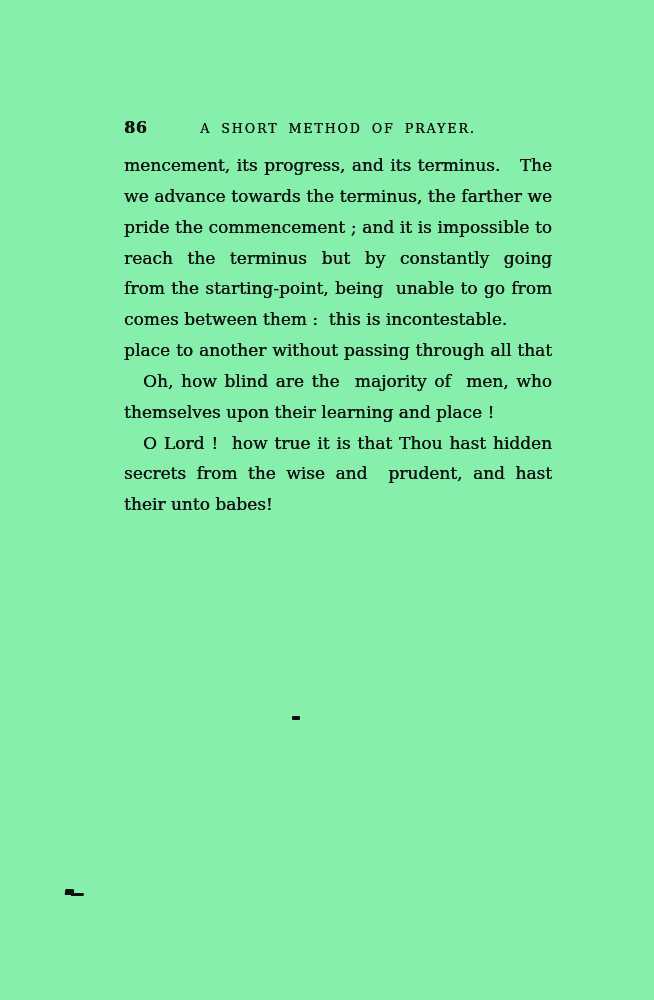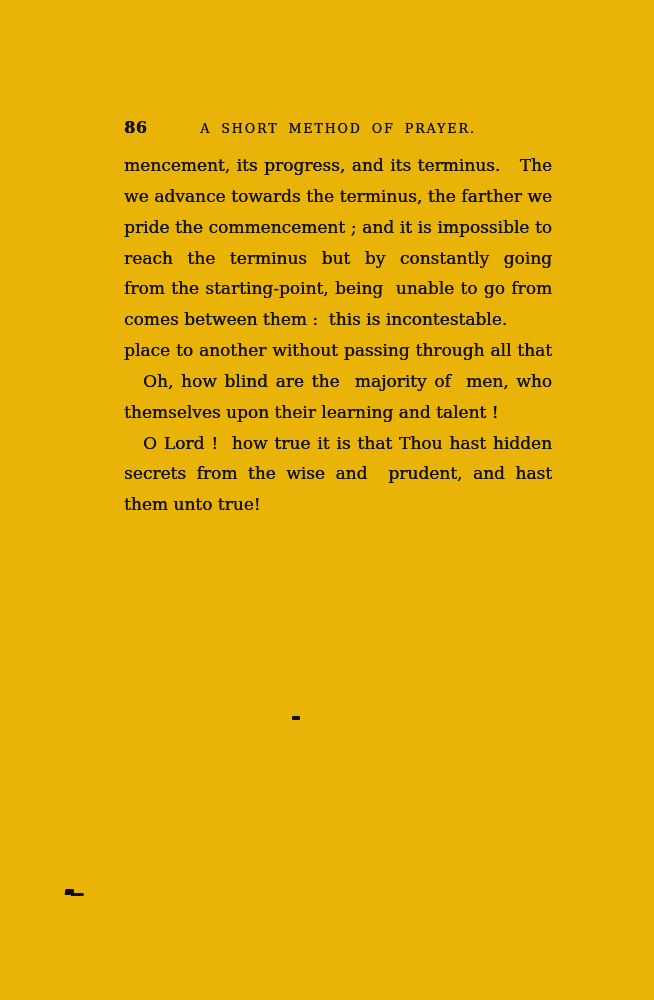--- a/index.html
+++ b/index.html
@@ -1,21 +1,21 @@
 <!DOCTYPE html>
 <html><head>
 <meta charset="utf-8">
 <style>
   * { margin: 0; padding: 0; box-sizing: border-box; }
   html, body { background: #e8e8e8; }
   .page {
     position: relative;
     width: 654px;
     height: 1000px;
-    background: #eab308;
+    background: #86efac;
     overflow: hidden;
     font-family: "DejaVu Serif", "Liberation Serif", serif;
     color: #131313;
   }
   .running-header {
     position: absolute;
     top: 118px;
     left: 124px;
     width: 428px;
     height: 20px;
@@ -105,22 +105,22 @@
 
   <div class="body-text">
     <div class="line">mencement, its progress, and its terminus.&nbsp;&nbsp; The more</div>
     <div class="line">we advance towards the terminus, the farther we go</div>
     <div class="line">pride the commencement ; and it is impossible to</div>
     <div class="line">reach the terminus but by constantly going farther</div>
     <div class="line">from the starting-point, being&nbsp; unable to go from one</div>
     <div class="line para-end">comes between them :&nbsp; this is incontestable.</div>
     <div class="line">place to another without passing through all that</div>
     <div class="line indent">Oh, how blind are the&nbsp; majority of&nbsp; men, who pride</div>
-    <div class="line para-end">themselves upon their learning and talent !</div>
+    <div class="line para-end">themselves upon their learning and place !</div>
     <div class="line indent">O Lord !&nbsp; how true it is that Thou hast hidden Thy</div>
     <div class="line">secrets from the wise and&nbsp; prudent, and hast revealed</div>
-    <div class="line para-end">them unto true!</div>
+    <div class="line para-end">their unto babes!</div>
   </div>
 
   <div class="ink-dash"></div>
   <div class="ink-smudge"></div>
 
 </div>
 
 </body></html>

